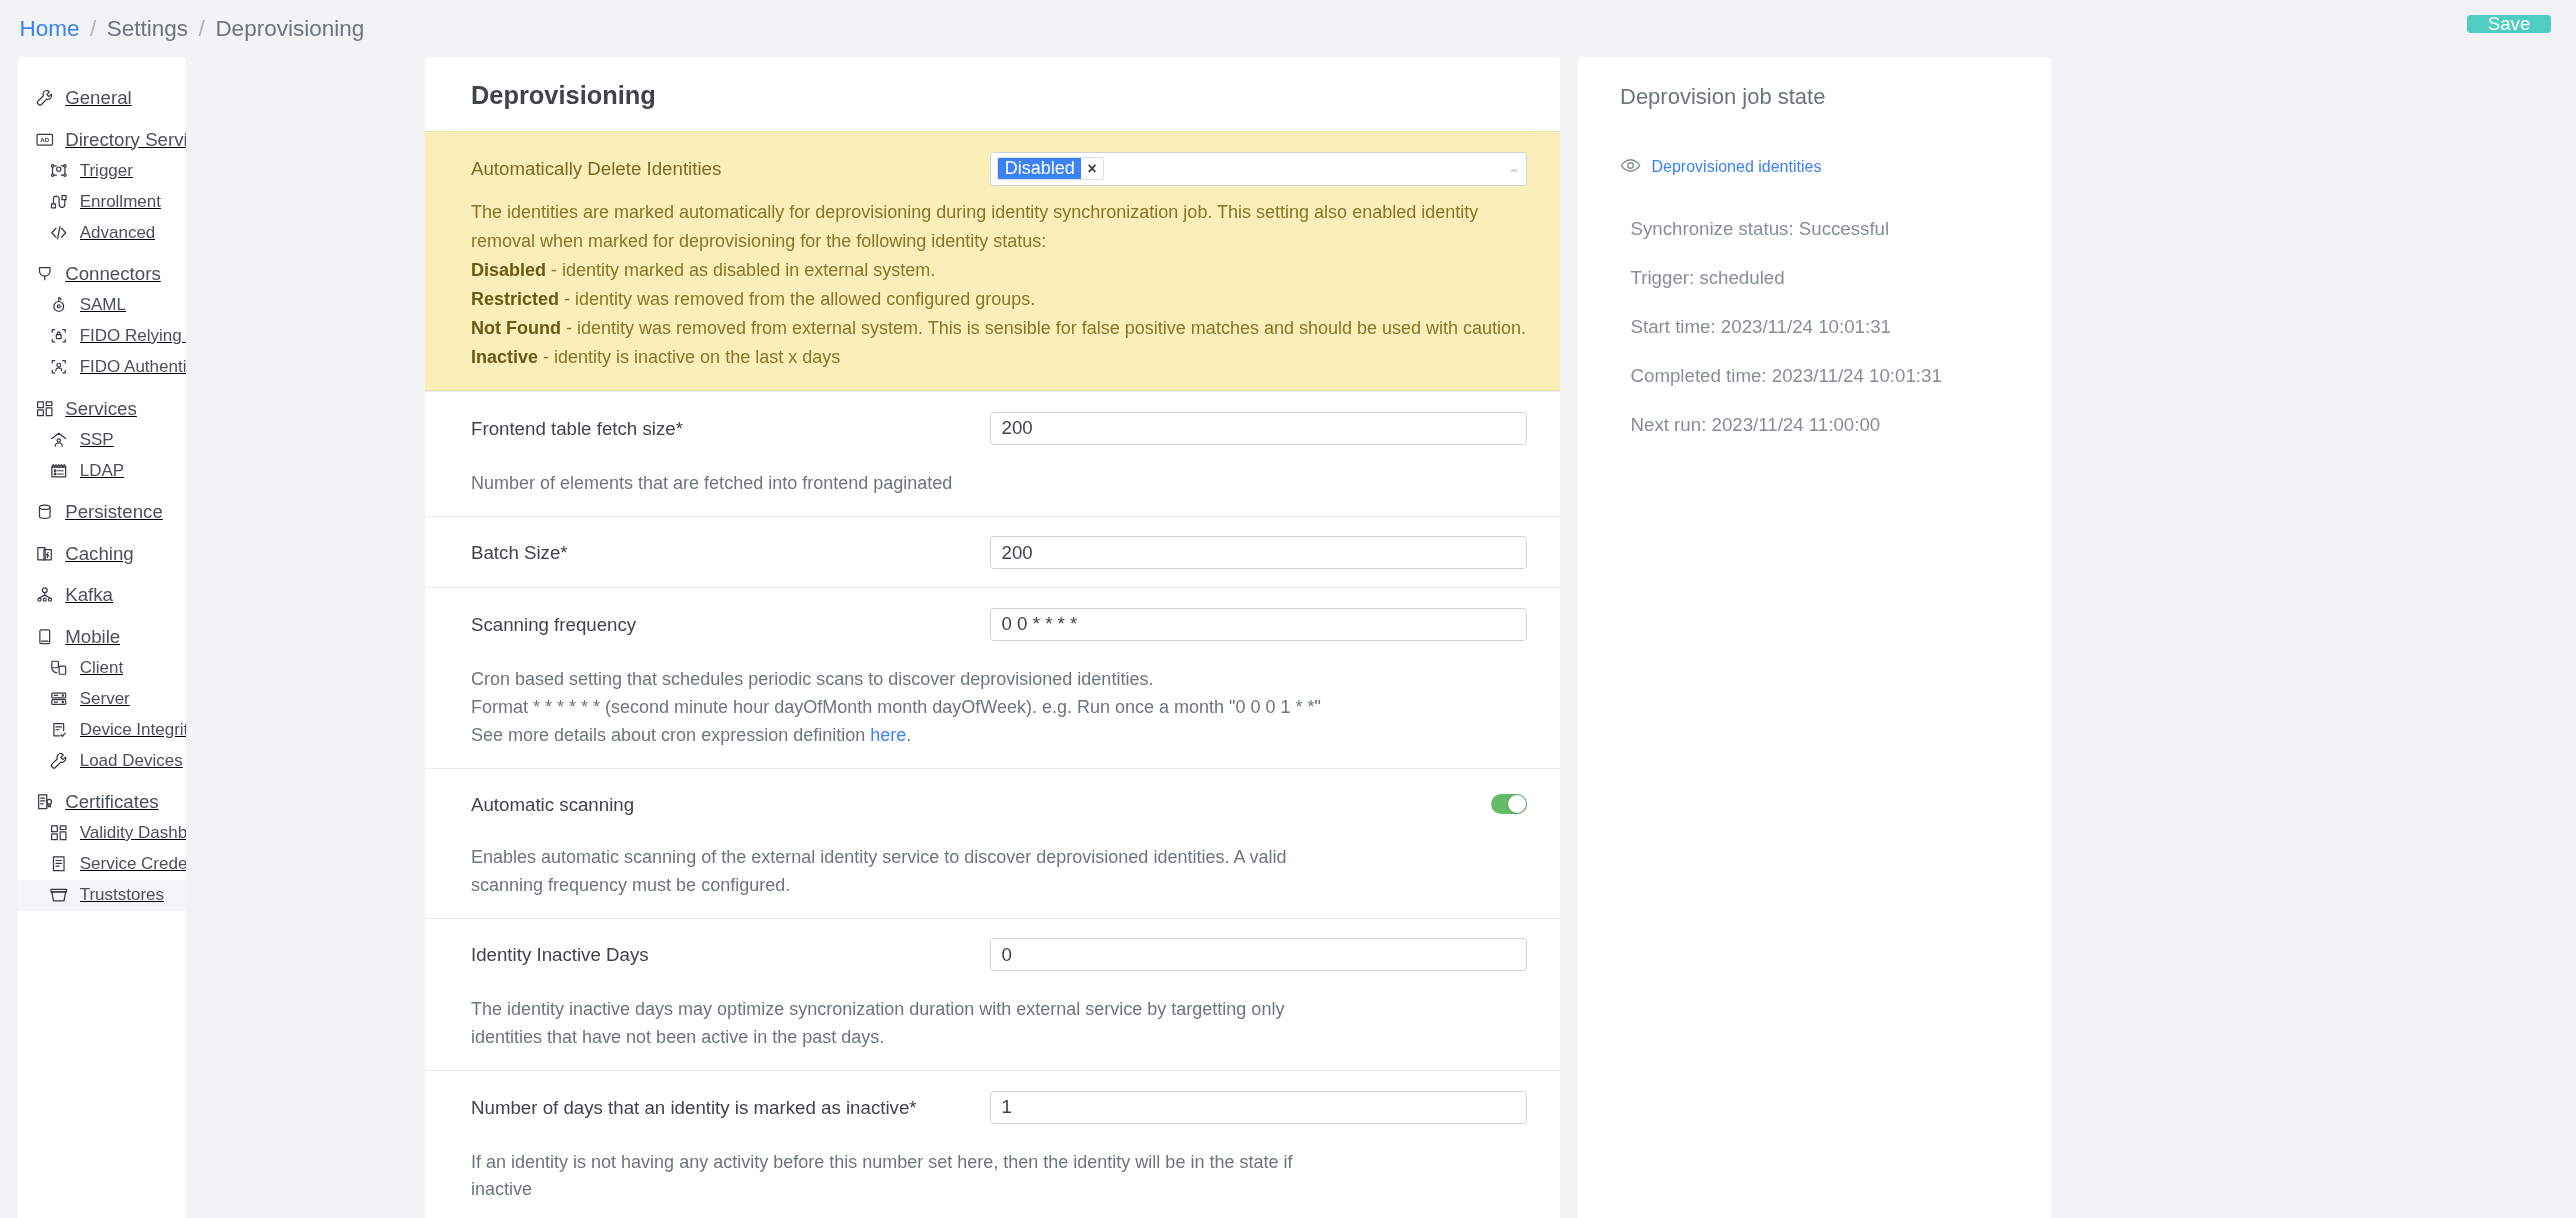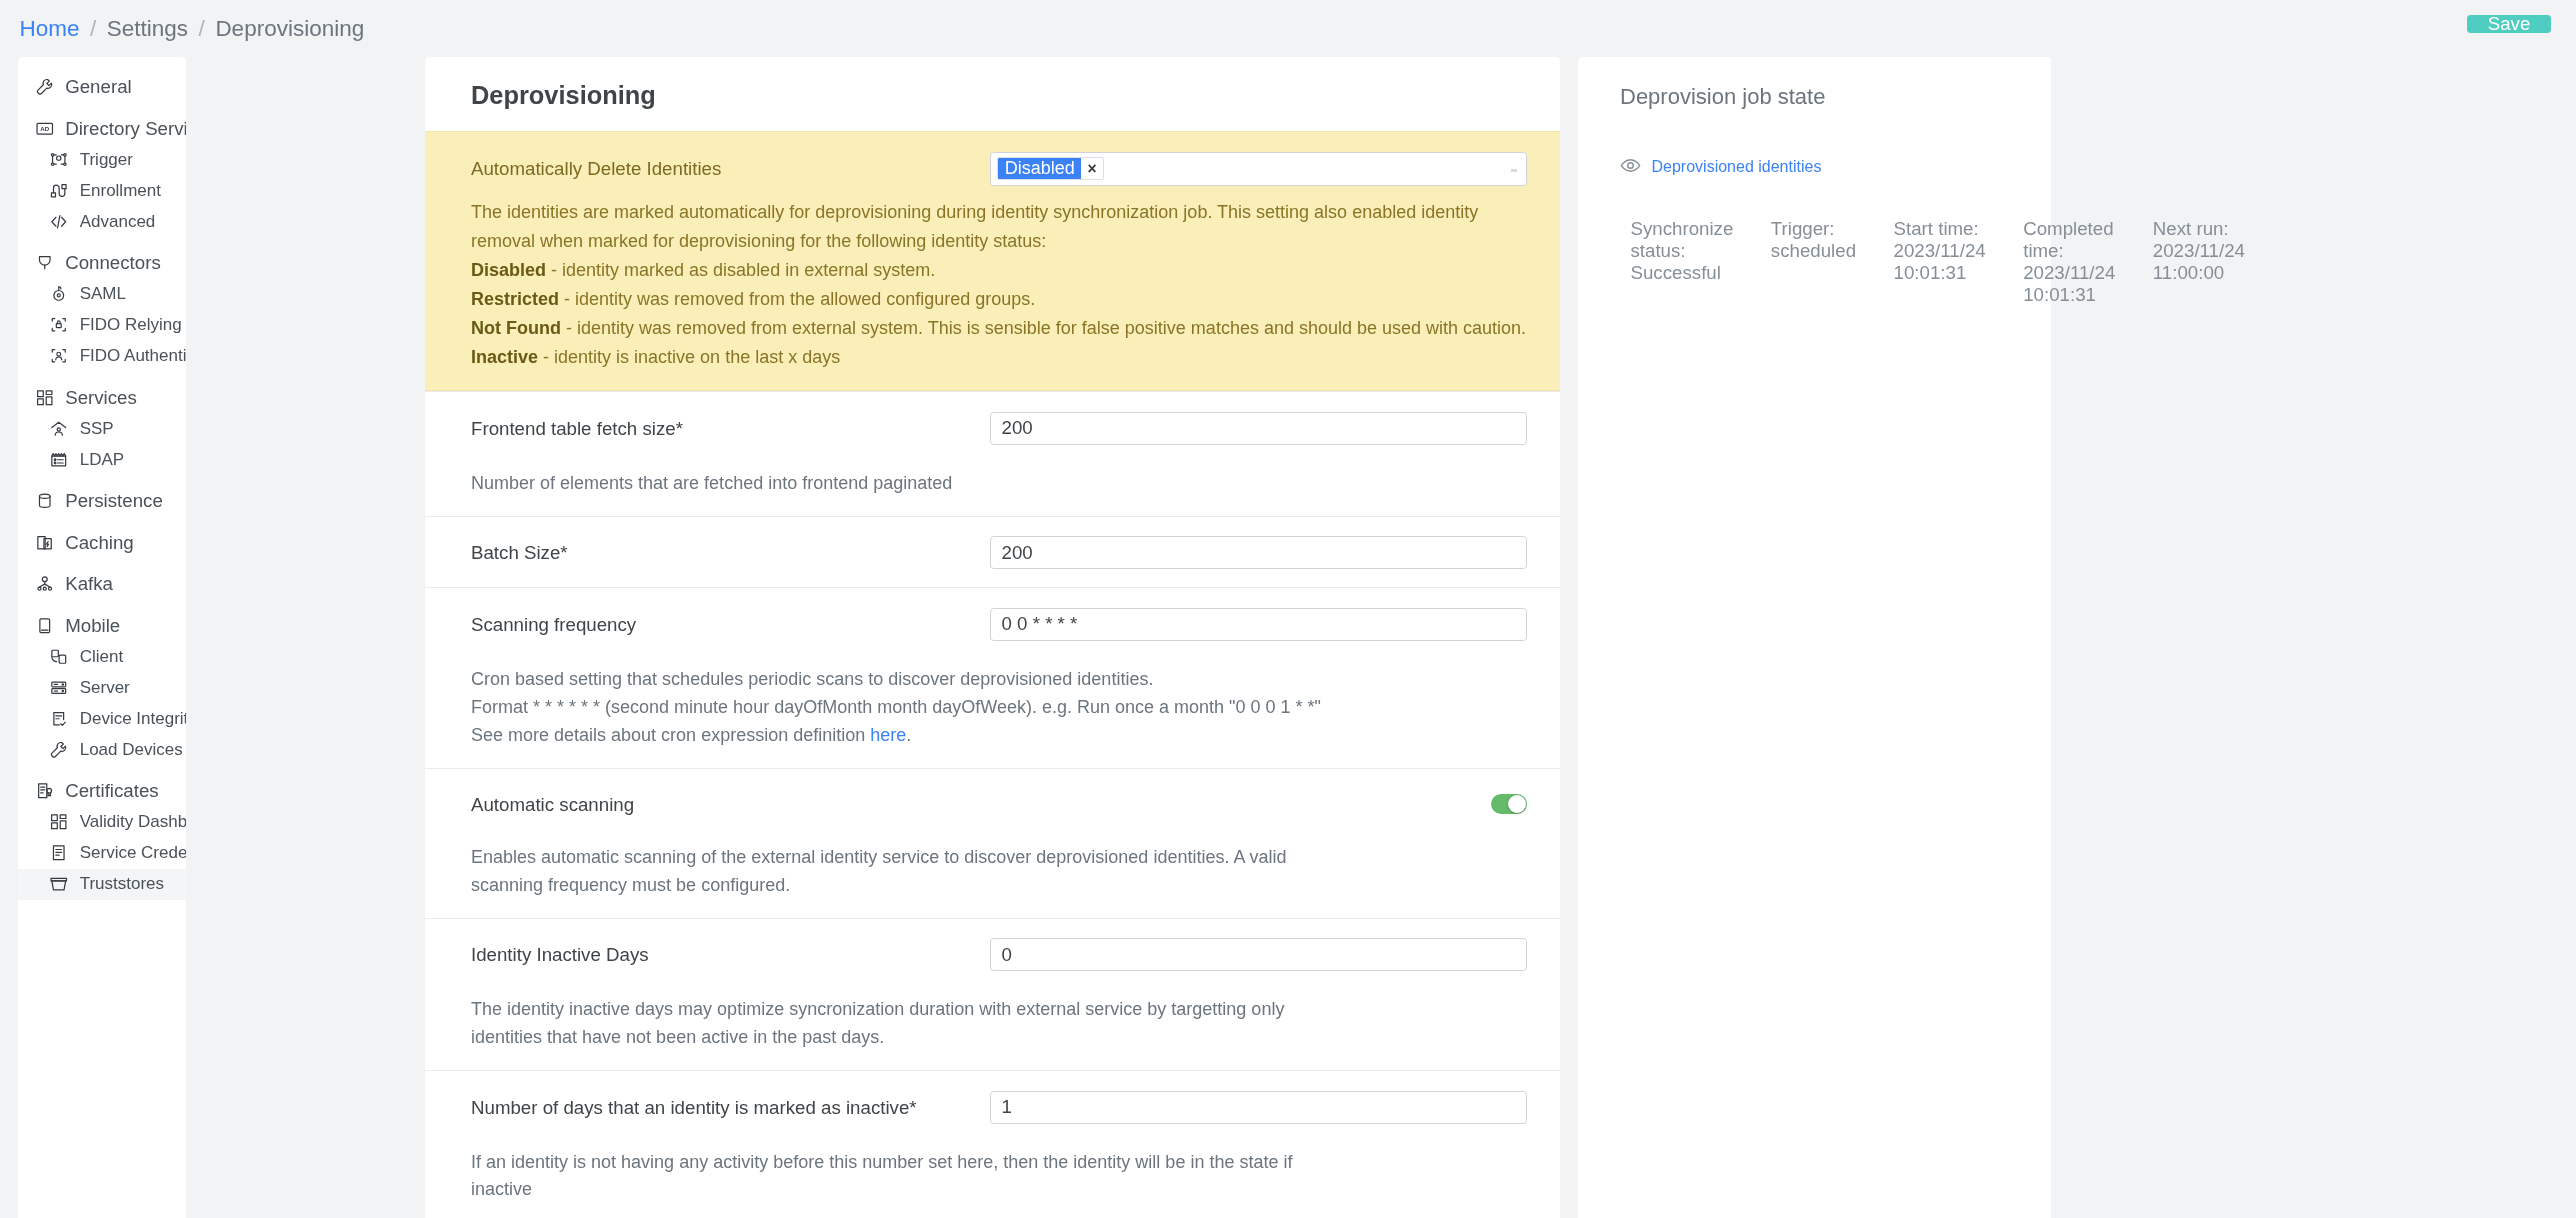--- a/index.html
+++ b/index.html
@@ -39,21 +39,22 @@
     line-height: 1;
   }
 
   
   .sidebar {
     position: absolute; left: 18px; top: 57px;
     width: 168px; height: 1162px;
     background: #ffffff;
     border-radius: 4.5px 4.5px 0 0;
     overflow: hidden;
-    padding-top: 4px;
+    padding-top: 15px;
+    text-decoration: underline;
   }
   .nav-item {
     display: flex; align-items: center;
     height: 31px;
     padding-left: 16.5px;
     gap: 11.2px;
     color: #4a5157;
     font-size: 18.7px;
     cursor: pointer;
     white-space: nowrap;
@@ -187,21 +188,21 @@
     background: #ffffff;
     border-radius: 4.5px 4.5px 0 0;
     padding: 27px 0 0 42px;
   }
   .rp-title { font-size: 22px; color: #6c757d; }
   .rp-link-row {
     display: flex; align-items: center; gap: 10.5px;
     margin-top: 45px; cursor: pointer;
   }
   .rp-link { color: #3b82f6; font-size: 16px; }
-  .rp-list { margin-top: 39px; display: flex; flex-direction: row; gap: 27px; }
+  .rp-list { margin-top: 39px; display: flex; flex-direction: column; gap: 27px; }
   .rp-item { font-size: 18.7px; color: #868e96; padding-left: 10.5px; }
 </style>
 </head>
 <body>
 
 <div class="topbar">
   <div class="breadcrumb">
     <span class="crumb-link">Home</span>
     <span class="crumb-sep">/</span>
     <span class="crumb-current">Settings</span>

